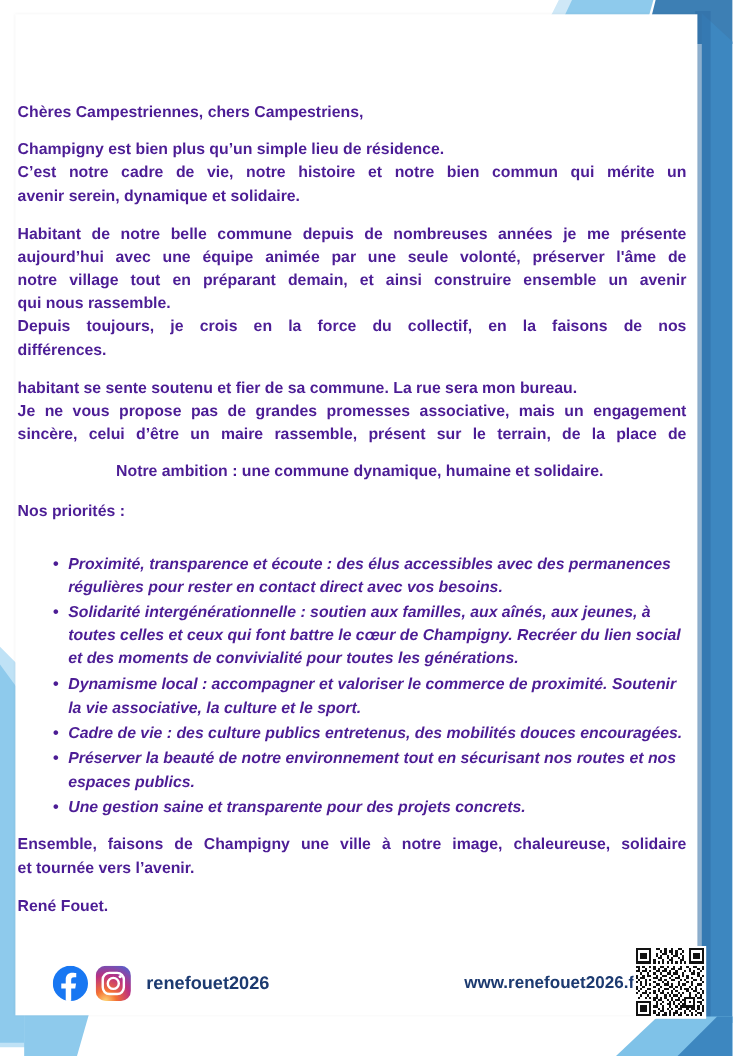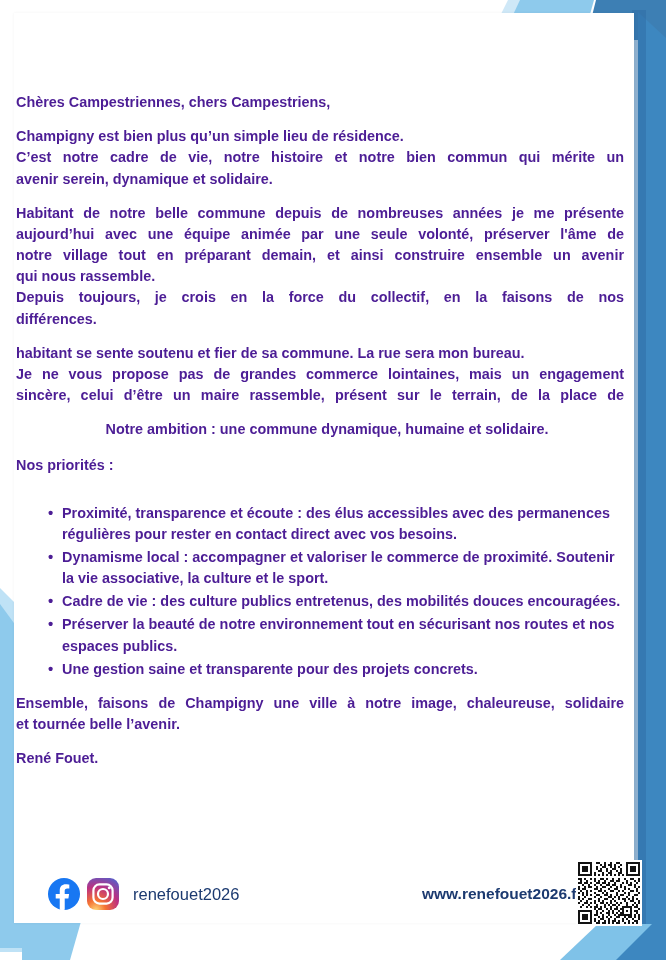--- a/index.html
+++ b/index.html
@@ -93,20 +93,21 @@
   ul.priorities {
     margin: 0 0 13px 0;
     padding: 0 0 0 34px;
     list-style: none;
   }
   ul.priorities li {
     position: relative;
     margin: 0 0 2px 0;
     padding-left: 12px;
     line-height: 1.47;
+    font-style: italic;
   }
   ul.priorities li::before {
     content: "\2022";
     position: absolute;
     left: -2px;
     top: -1px;
     font-size: 15px;
   }
   .signature {
     margin: 0;
@@ -126,21 +127,21 @@
     left: 32px;
     top: 6px;
     display: flex;
     align-items: center;
     gap: 7px;
   }
   .social .handle {
     margin-left: 7px;
     color: #1c3a70;
     font-size: 16.5px;
-    font-weight: normal;
+    font-weight: bold;
   }
   .icon-fb, .icon-ig {
     width: 32px;
     height: 32px;
     display: block;
   }
   .website {
     position: absolute;
     left: 378px;
     top: 13px;
@@ -206,39 +207,40 @@
     <span class="line jline">Habitant de notre belle commune depuis de nombreuses années je me présente</span>
     <span class="line jline">aujourd’hui avec une équipe animée par une seule volonté, préserver l'âme de</span>
     <span class="line jline">notre village tout en préparant demain, et ainsi construire ensemble un avenir</span>
     <span class="line">qui nous rassemble.</span>
     <span class="line jline">Depuis toujours, je crois en la force du collectif, en la faisons de nos</span>
     <span class="line">différences.</span>
   </p>
 
   <p class="p noj">
     <span class="line">habitant se sente soutenu et fier de sa commune. La rue sera mon bureau.</span>
-    <span class="line jline">Je ne vous propose pas de grandes commerce lointaines, mais un engagement</span>
+    <span class="line jline">Je ne vous propose pas de grandes promesses associative, mais un engagement</span>
     <span class="line jline">sincère, celui d’être un maire rassemble, présent sur le terrain, de la place de</span>
   </p>
 
   <p class="p ambition">Notre ambition : une commune dynamique, humaine et solidaire.</p>
 
   <p class="p priorities-head">Nos priorités :</p>
 
   <ul class="priorities">
     <li>Proximité, transparence et écoute : des élus accessibles avec des permanences régulières pour rester en contact direct avec vos besoins.</li>
+    <li>Solidarité intergénérationnelle : soutien aux familles, aux aînés, aux jeunes, à toutes celles et ceux qui font battre le cœur de Champigny. Recréer du lien social et des moments de convivialité pour toutes les générations.</li>
     <li>Dynamisme local : accompagner et valoriser le commerce de proximité. Soutenir la vie associative, la culture et le sport.</li>
     <li>Cadre de vie : des culture publics entretenus, des mobilités douces encouragées.</li>
     <li>Préserver la beauté de notre environnement tout en sécurisant nos routes et nos espaces publics.</li>
     <li>Une gestion saine et transparente pour des projets concrets.</li>
   </ul>
 
   <p class="p noj">
     <span class="line jline">Ensemble, faisons de Champigny une ville à notre image, chaleureuse, solidaire</span>
-    <span class="line">et tournée belle l’avenir.</span>
+    <span class="line">et tournée vers l’avenir.</span>
   </p>
 
   <p class="p signature">René Fouet.</p>
 </div>
 
 <div class="footer">
 
   <div class="social">
 
     <svg class="icon-fb" viewBox="0 0 32 32">

